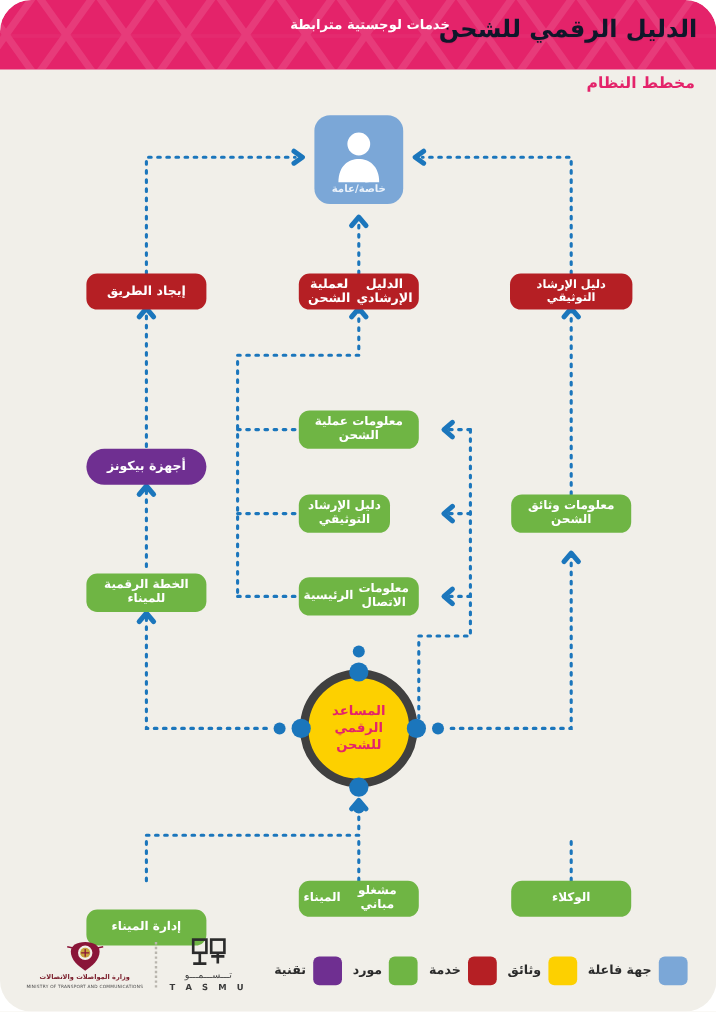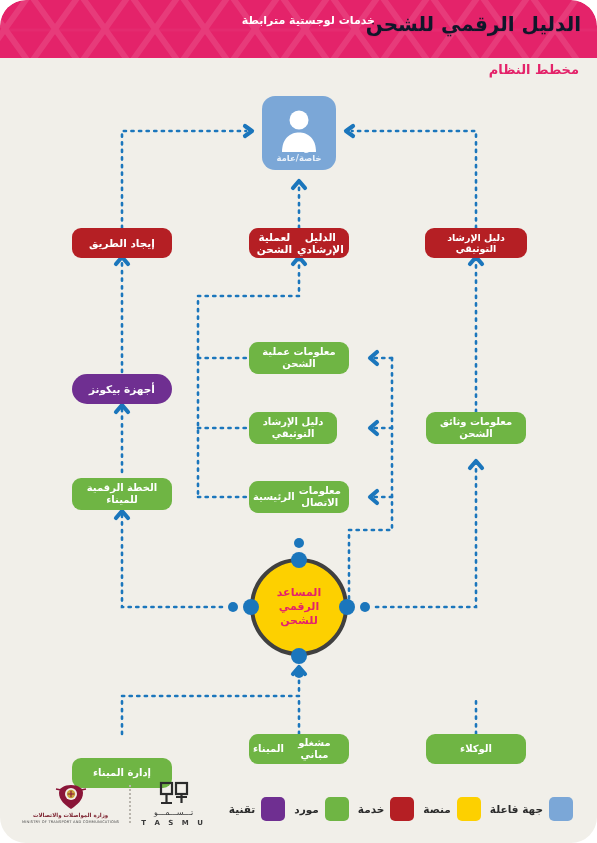--- a/index.html
+++ b/index.html
@@ -63,21 +63,21 @@
   }
   .n-blue-card .cap{font-size:8.5px;line-height:1.15;color:#e9f1fa;}
   .person{
     position:absolute;left:50%;top:12px;transform:translateX(-50%);
     width:48px;height:44px;
   }
   
   .hub{
     position:absolute;
     width:98px;height:98px;border-radius:50%;
-    background:#fdd000;border:4px solid #404040;
+    background:#fdd000;border:7px solid #404040;
     box-sizing:border-box;
     display:flex;align-items:center;justify-content:center;
     direction:rtl;text-align:center;
     color:#e4236a;font-weight:bold;font-size:11px;line-height:1.3;
     z-index:3;
   }
   .port{
     position:absolute;width:16px;height:16px;border-radius:50%;
     background:#1b76bc;z-index:4;
   }
@@ -207,21 +207,21 @@
 
   <div class="node n-red" style="left:425px;top:228px;width:102px;height:30px;font-size:9.5px;">
     <span>دليل الإرشاد التوثيقي</span>
   </div>
 
   <div class="node n-green" style="left:249px;top:342px;width:100px;height:32px;flex-direction:column;">
     <span>معلومات عملية</span>
     <span>الشحن</span>
   </div>
 
-  <div class="node n-green" style="left:249px;top:412px;width:88px;height:32px;flex-direction:column;">
+  <div class="node n-green" style="left:249px;top:412px;width:76px;height:32px;flex-direction:column;">
     <span>دليل الإرشاد</span>
     <span>التوثيقي</span>
   </div>
 
   <div class="node n-green" style="left:249px;top:481px;width:100px;height:32px;flex-direction:row;">
     <span>معلومات الاتصال</span>
     <span>الرئيسية</span>
   </div>
 
   <div class="node n-green" style="left:426px;top:412px;width:100px;height:32px;flex-direction:column;">
@@ -267,21 +267,21 @@
     <span>الوكلاء</span>
   </div>
 
   <div class="legend">
     <div class="lg-item">
       <span class="sw" style="background:#7ba7d7;"></span>
       <span class="lg-label">جهة فاعلة</span>
     </div>
     <div class="lg-item">
       <span class="sw" style="background:#fdd000;"></span>
-      <span class="lg-label">منصة</span>
+      <span class="lg-label">وثائق</span>
     </div>
     <div class="lg-item">
       <span class="sw" style="background:#b51f24;"></span>
       <span class="lg-label">خدمة</span>
     </div>
     <div class="lg-item">
       <span class="sw" style="background:#6fb544;"></span>
       <span class="lg-label">مورد</span>
     </div>
     <div class="lg-item">

